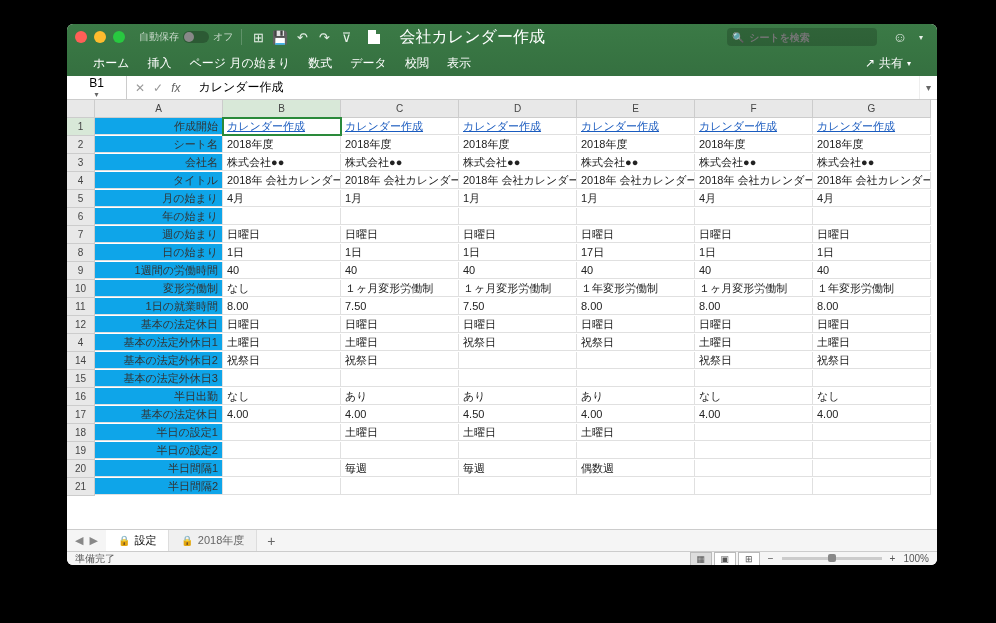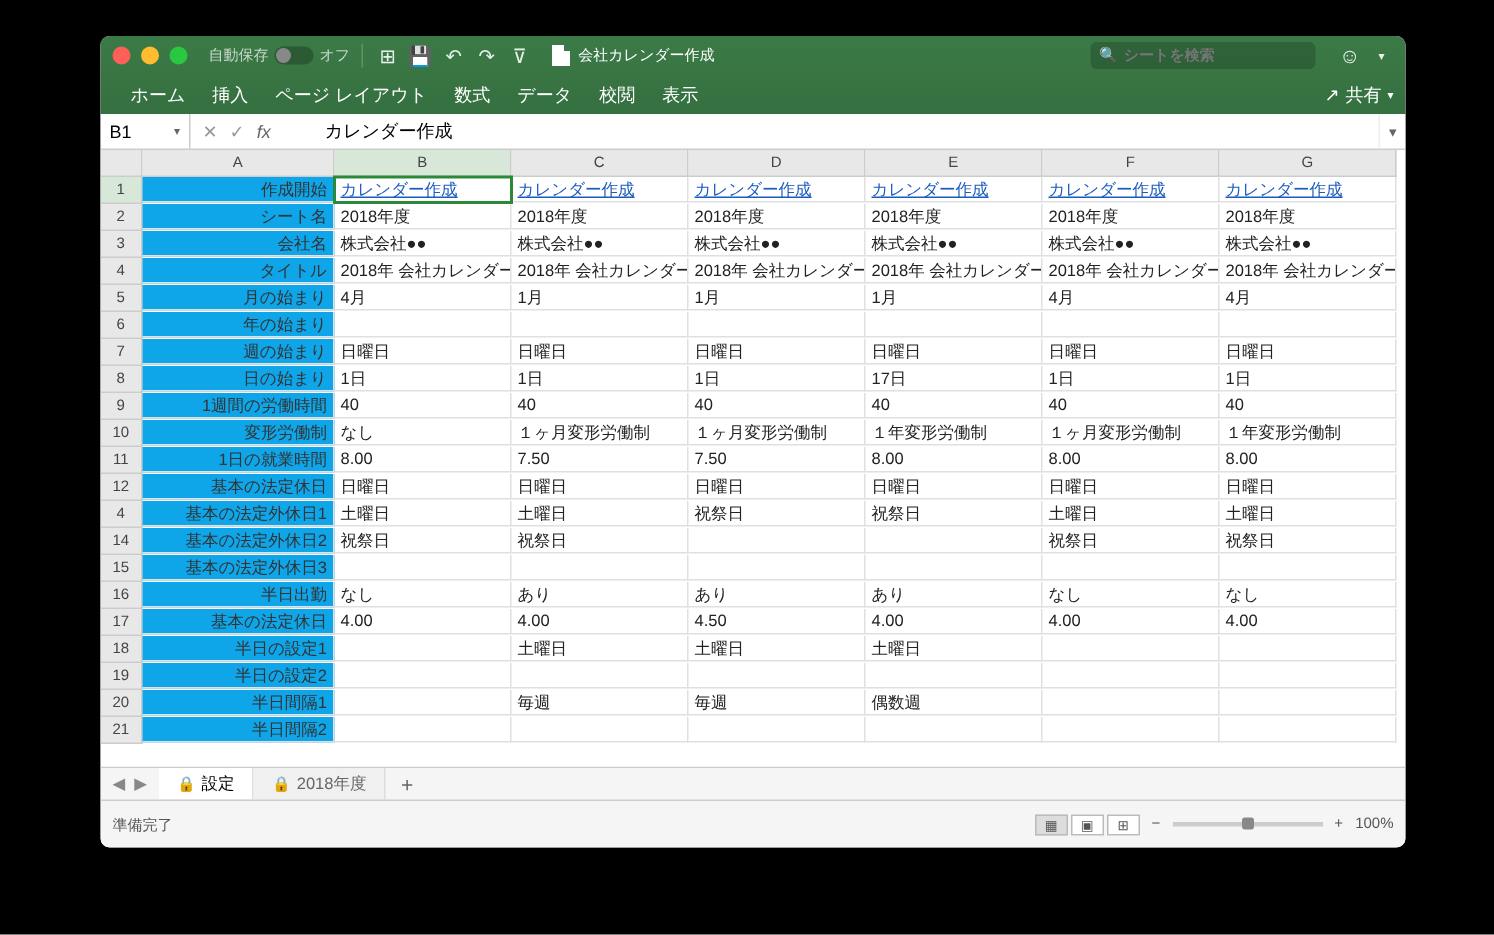--- a/index.html
+++ b/index.html
@@ -12,38 +12,38 @@
 .traffic { display: flex; gap: 7px; margin-right: 8px; }
 .tl { width: 12px; height: 12px; border-radius: 50%; }
 .tl-close { background: #ff5f57; }
 .tl-min { background: #febc2e; }
 .tl-max { background: #28c840; }
 .autosave { display: flex; align-items: center; gap: 4px; font-size: 10px; color: #c8d8ca; }
 .switch { width: 26px; height: 12px; background: #2c5a34; border-radius: 6px; position: relative; }
 .switch::after { content:""; position:absolute; left:1px; top:1px; width:10px; height:10px; border-radius:50%; background:#888; }
 .tbicon { width: 16px; height: 16px; display: flex; align-items: center; justify-content: center; color: #e8f0e9; font-size: 13px; cursor: default; }
 .tbsep { width: 1px; height: 16px; background: rgba(255,255,255,0.2); margin: 0 2px; }
-.doctitle { display: flex; align-items: center; gap: 5px; font-size: 10px; margin-left: 8px; }
+.doctitle { display: flex; align-items: center; gap: 19px; font-size: 16px; margin-left: 8px; }
 .docicon { width: 12px; height: 14px; background: #fff; position: relative; }
 .docicon::after { content:""; position:absolute; right:0; top:0; width:4px; height:4px; background:#3b7a46; }
 .spacer { flex: 1; }
 .searchbox { background: rgba(0,0,0,0.18); border-radius: 4px; height: 18px; width: 150px; display: flex; align-items: center; padding: 0 6px; gap: 4px; font-size: 10px; color: #c8d8ca; }
 .searchbox input { background: transparent; border: none; outline: none; color: #fff; font-size: 10px; flex: 1; font-weight: bold; }
 .smile { font-size: 14px; color: #e8f0e9; margin-left: 10px; }
 
-.ribbon { height: 26px; display: flex; align-items: center; padding: 0 8px; gap: 18px; font-size: 12px; margin-left: 12px; }
+.ribbon { height: 26px; display: flex; align-items: center; padding: 0 26px; gap: 18px; font-size: 12px; }
 .ribbon-tab { color: #fff; cursor: pointer; }
 .share { display: flex; align-items: center; gap: 4px; font-size: 12px; }
 
 
 .fbar { height: 24px; border-bottom: 1px solid #ccc; display: flex; align-items: center; background: #fff; font-size: 12px; }
-.namebox { width: 60px; height: 100%; border-right: 1px solid #ccc; display: flex; align-items: center; padding: 0 6px; justify-content: space-between; }
+.namebox { width: 60px; height: 100%; border-right: 1px solid #ccc; display: flex; align-items: center; padding: 0 6px; justify-content: space-between; flex-direction: column; }
 .namebox span:last-child { font-size: 8px; color: #666; }
 .fx-btns { display: flex; align-items: center; gap: 8px; padding: 0 8px; color: #999; }
-.fx-label { font-style: italic; color: #666; margin-right: 24px; text-align: right; }
+.fx-label { font-style: italic; color: #666; margin-right: 6px; text-align: right; }
 .fbar input { flex: 1; border: none; outline: none; font-size: 12px; padding: 0 4px; }
 .expand { width: 18px; text-align: center; color: #666; font-size: 10px; border-left: 1px solid #eee; height: 100%; display:flex; align-items:center; justify-content:center; }
 
 
 .grid-wrap { flex: 1; overflow: hidden; position: relative; background: #fff; }
 .grid { display: grid; grid-template-columns: 28px 128px repeat(6, 118px); font-size: 11px; color: #222; }
 .colhdr, .rowhdr, .corner { background: #e8e8e8; border-right: 1px solid #ccc; border-bottom: 1px solid #ccc; display: flex; align-items: center; justify-content: center; height: 18px; font-size: 10px; color: #444; }
 .colhdr.sel, .rowhdr.sel { background: #d8e8d8; }
 .corner { background: #e8e8e8; }
 .cell { border-right: 1px solid #e0e0e0; border-bottom: 1px solid #e0e0e0; height: 17px; padding: 0 4px; display: flex; align-items: center; white-space: nowrap; overflow: hidden; }
@@ -53,21 +53,21 @@
 
 
 .sheettabs { height: 22px; background: #f5f5f5; border-top: 1px solid #ccc; display: flex; align-items: center; font-size: 11px; }
 .nav-arrows { display: flex; gap: 6px; padding: 0 8px; color: #888; }
 .stab { height: 100%; padding: 0 12px; display: flex; align-items: center; gap: 4px; border-right: 1px solid #ddd; background: #fff; cursor: pointer; }
 .stab.inactive { background: #f0f0f0; color: #666; }
 .lock { font-size: 10px; color: #888; }
 .addtab { padding: 0 10px; color: #666; font-size: 14px; cursor: pointer; }
 
 
-.statusbar { height: 32px; background: #f5f5f5; border-top: 1px solid #ccc; display: flex; align-items: center; font-size: 10px; color: #555; padding: 0 8px; gap: 8px; }
+.statusbar { height: 14px; background: #f5f5f5; border-top: 1px solid #ccc; display: flex; align-items: center; font-size: 10px; color: #555; padding: 0 8px; gap: 8px; }
 .viewbtns { display: flex; gap: 2px; }
 .viewbtn { width: 22px; height: 14px; border: 1px solid #bbb; display: flex; align-items: center; justify-content: center; font-size: 9px; background: #fff; }
 .viewbtn.active { background: #ddd; }
 .zoomslider { width: 100px; height: 3px; background: #ccc; position: relative; }
 .zoomslider::after { content:""; position:absolute; left:50%; top:-3px; width:8px; height:8px; background:#888; border-radius:2px; transform:translateX(-50%); }
 </style>
 </head>
 <body>
 
 <div class="window">
@@ -98,21 +98,21 @@
       <div class="searchbox">
         <span>🔍</span>
         <input placeholder="シートを検索" style="">
       </div>
       <div class="smile">☺</div>
       <div class="tbicon" style="font-size:8px;">▾</div>
     </div>
     <div class="ribbon">
       <span class="ribbon-tab">ホーム</span>
       <span class="ribbon-tab">挿入</span>
-      <span class="ribbon-tab">ページ レイアウト</span>
+      <span class="ribbon-tab">ページ 月の始まり</span>
       <span class="ribbon-tab">数式</span>
       <span class="ribbon-tab">データ</span>
       <span class="ribbon-tab">校閲</span>
       <span class="ribbon-tab">表示</span>
       <div class="spacer"></div>
       <div class="share">
         <span>↗</span>
         <span>共有</span>
         <span style="font-size:8px;">▾</span>
       </div>

